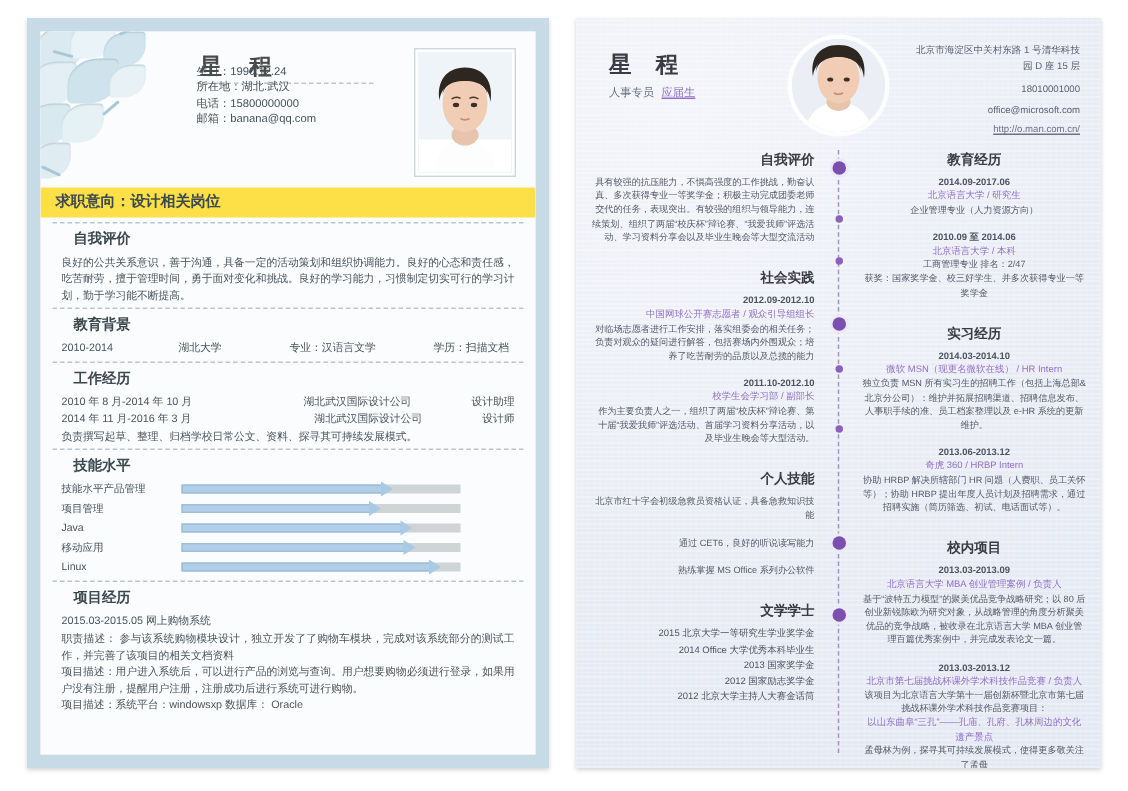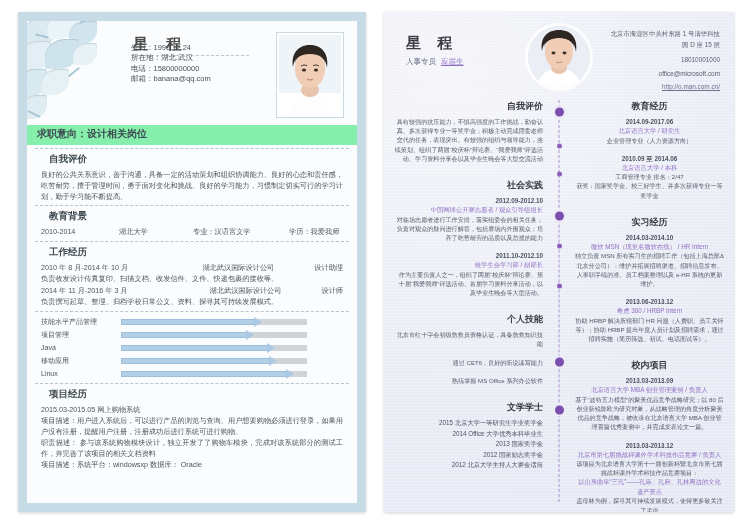--- a/index.html
+++ b/index.html
@@ -42,21 +42,21 @@
   .pl-contact{position:absolute;left:104px;top:22px;font-size:7.5px;line-height:10.4px;color:#47525a;}
   .pl-contact div{white-space:nowrap;}
   .pl-photo{
     position:absolute;right:14px;top:12px;width:62px;height:80px;
     background:#dfe9ef;border:2px solid #ffffff;box-shadow:0 0 0 1px #c9d8e1;
     overflow:hidden;
   }
 
   .pl-objective{
     font-size:10px;font-weight:bold;color:#3c4850;
-    padding:2px 0 4px 10px;background:#86efac;
+    padding:2px 0 4px 10px;background:#fde047;
   }
   .sep{border-top:1px dashed #b7c6ce;margin:3px 8px 4px 8px;height:0;}
 
   .pl-sec-title{font-size:9.5px;font-weight:bold;color:#3c4850;margin:0 0 3px 22px;}
   .pl-body{font-size:7.2px;line-height:11px;color:#4a545c;margin:0 14px 0 14px;text-align:justify;}
   .pl-row{font-size:7.2px;line-height:11.5px;color:#4a545c;margin:0 14px;display:flex;}
   .pl-row .c1{width:78px;flex:none;}
   .pl-row .c2{width:74px;flex:none;}
   .pl-row .c3{width:96px;flex:none;}
   .pl-row .c4{flex:1;}
@@ -167,39 +167,39 @@
 
       <div class="pl-sec-title">自我评价</div>
       <div class="pl-body">良好的公共关系意识，善于沟通，具备一定的活动策划和组织协调能力。良好的心态和责任感，吃苦耐劳，擅于管理时间，勇于面对变化和挑战。良好的学习能力，习惯制定切实可行的学习计划，勤于学习能不断提高。</div>
       <div class="sep"></div>
 
       <div class="pl-sec-title">教育背景</div>
       <div class="pl-row">
         <span class="c1">2010-2014</span>
         <span class="c2">湖北大学</span>
         <span class="c3">专业：汉语言文学</span>
-        <span class="c4">学历：我爱我师</span>
+        <span class="c4">学历：扫描文档</span>
       </div>
       <div class="sep"></div>
 
       <div class="pl-sec-title">工作经历</div>
       <div class="pl-line">
         <span class="rt2">设计助理</span>
         <span class="rt">湖北武汉国际设计公司</span>
         <span>2010 年 8 月-2014 年 10 月</span>
       </div>
-      <div class="pl-line">负责收发设计传真复印、扫描文档、收发信件、文件、快递包裹的接收等。</div>
       <div class="pl-line">
         <span class="rt2">设计师</span>
         <span class="rt">湖北武汉国际设计公司</span>
         <span>2014 年 11 月-2016 年 3 月</span>
       </div>
       <div class="pl-line">负责撰写起草、整理、归档学校日常公文、资料、探寻其可持续发展模式。</div>
       <div class="sep"></div>
 
+      <div class="pl-sec-title">技能水平</div>
       <div id="skillbars">
           <div class="skill">
             <span class="lbl">技能水平产品管理</span>
             <span class="track">
               <span class="fill" style="width: 72%;"></span>
               <span class="arrow" style="left: calc(72% - 1px);"></span>
             </span>
           </div>
           <div class="skill">
             <span class="lbl">项目管理</span>
@@ -227,22 +227,22 @@
             <span class="track">
               <span class="fill" style="width: 89%;"></span>
               <span class="arrow" style="left: calc(89% - 1px);"></span>
             </span>
           </div>
         </div>
       <div class="sep"></div>
 
       <div class="pl-sec-title">项目经历</div>
       <div class="pl-line">2015.03-2015.05  网上购物系统</div>
+      <div class="pl-body">职责描述： 参与该系统购物模块设计，独立开发了了购物车模块，完成对该系统部分的测试工作，并完善了该项目的相关文档资料</div>
       <div class="pl-body">项目描述：用户进入系统后，可以进行产品的浏览与查询。用户想要购物必须进行登录，如果用户没有注册，提醒用户注册，注册成功后进行系统可进行购物。</div>
-      <div class="pl-body">职责描述： 参与该系统购物模块设计，独立开发了了购物车模块，完成对该系统部分的测试工作，并完善了该项目的相关文档资料</div>
       <div class="pl-body">项目描述：系统平台：windowsxp 数据库： Oracle</div>
 
     </div>
   </div>
 
   <div class="page-right">
     <div class="pr-bg"></div>
     <div class="pr-noise"></div>
 
     <div class="pr-head">

